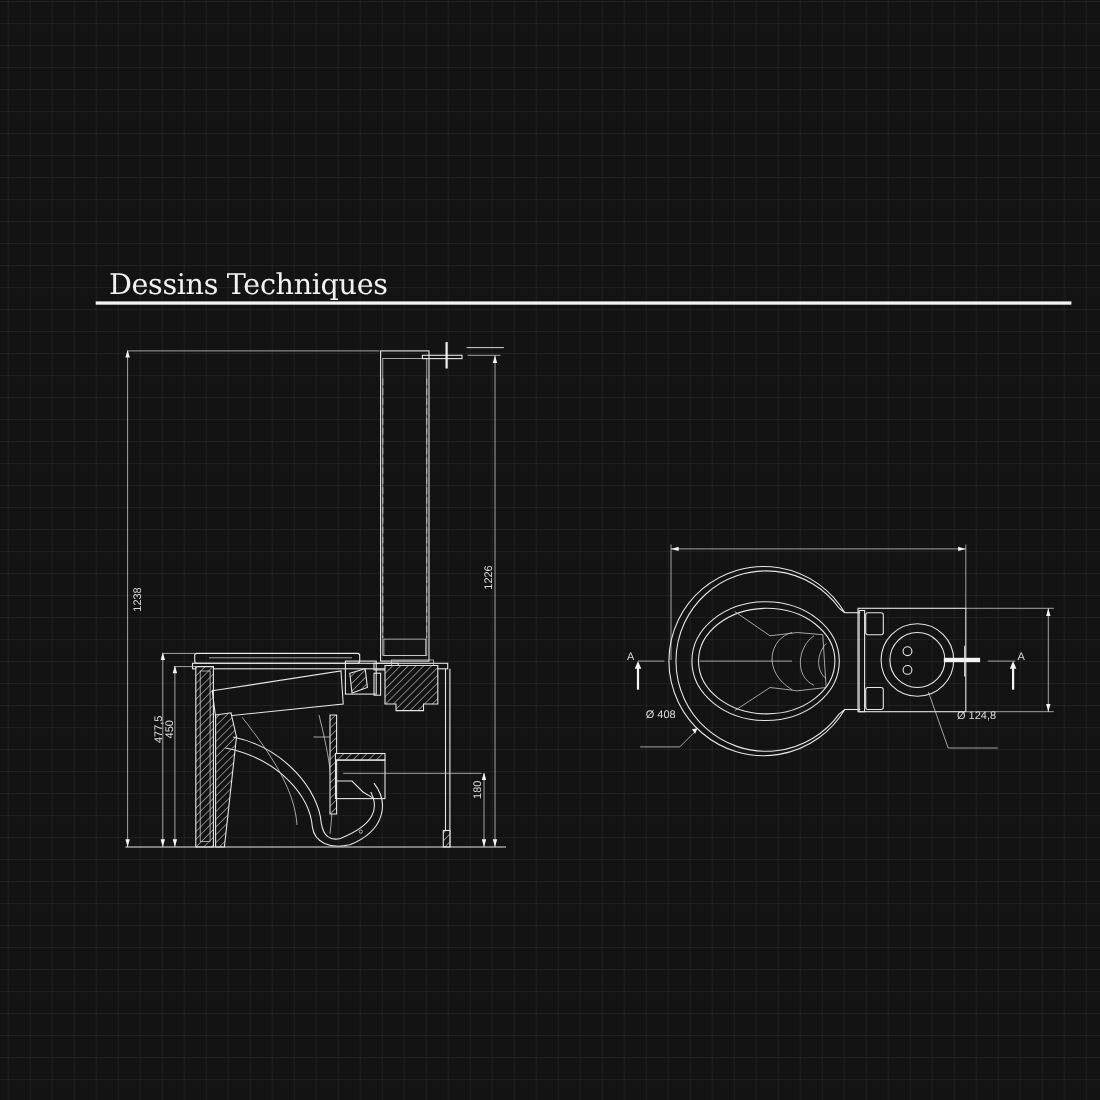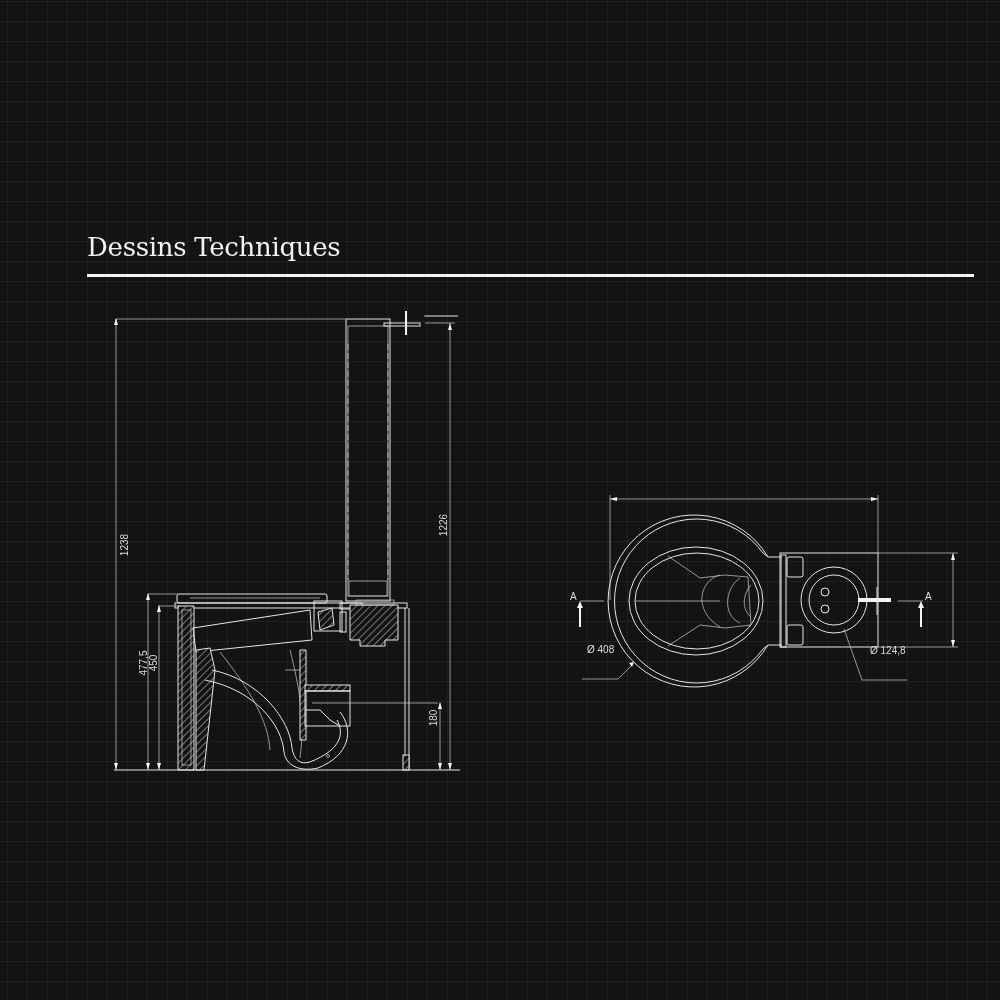--- a/index.html
+++ b/index.html
@@ -10,21 +10,21 @@
       linear-gradient(to right, rgba(255,255,255,0.055) 1px, transparent 1px),
       linear-gradient(to bottom, rgba(255,255,255,0.055) 1px, transparent 1px);
     background-size: 20px 20px;
     background-position: 7px 1px;
     font-family: "Liberation Sans", sans-serif;
   }
   .title {
     position: absolute; left: 87px; top: 232px;
     font-family: "DejaVu Serif", "Liberation Serif", serif;
     font-size: 26px; color: #f2f2f2; letter-spacing: -0.3px;
-    margin: 0; font-weight: normal;
+    margin: 12px; font-weight: normal;
   }
   .rule {
     position: absolute; left: 87px; top: 274px; width: 887px; height: 3px;
     background: #f4f4f4;
   }
   svg.drawing { position: absolute; left: 0; top: 0; }
   .ln { stroke: #e6e6e6; stroke-width: 1; fill: none; }
   .thin { stroke: #cfcfcf; stroke-width: 0.7; fill: none; }
   .bold { stroke: #f2f2f2; stroke-width: 2; fill: none; }
   .hatch { fill: url(#hatch); stroke: #e6e6e6; stroke-width: 1; }

